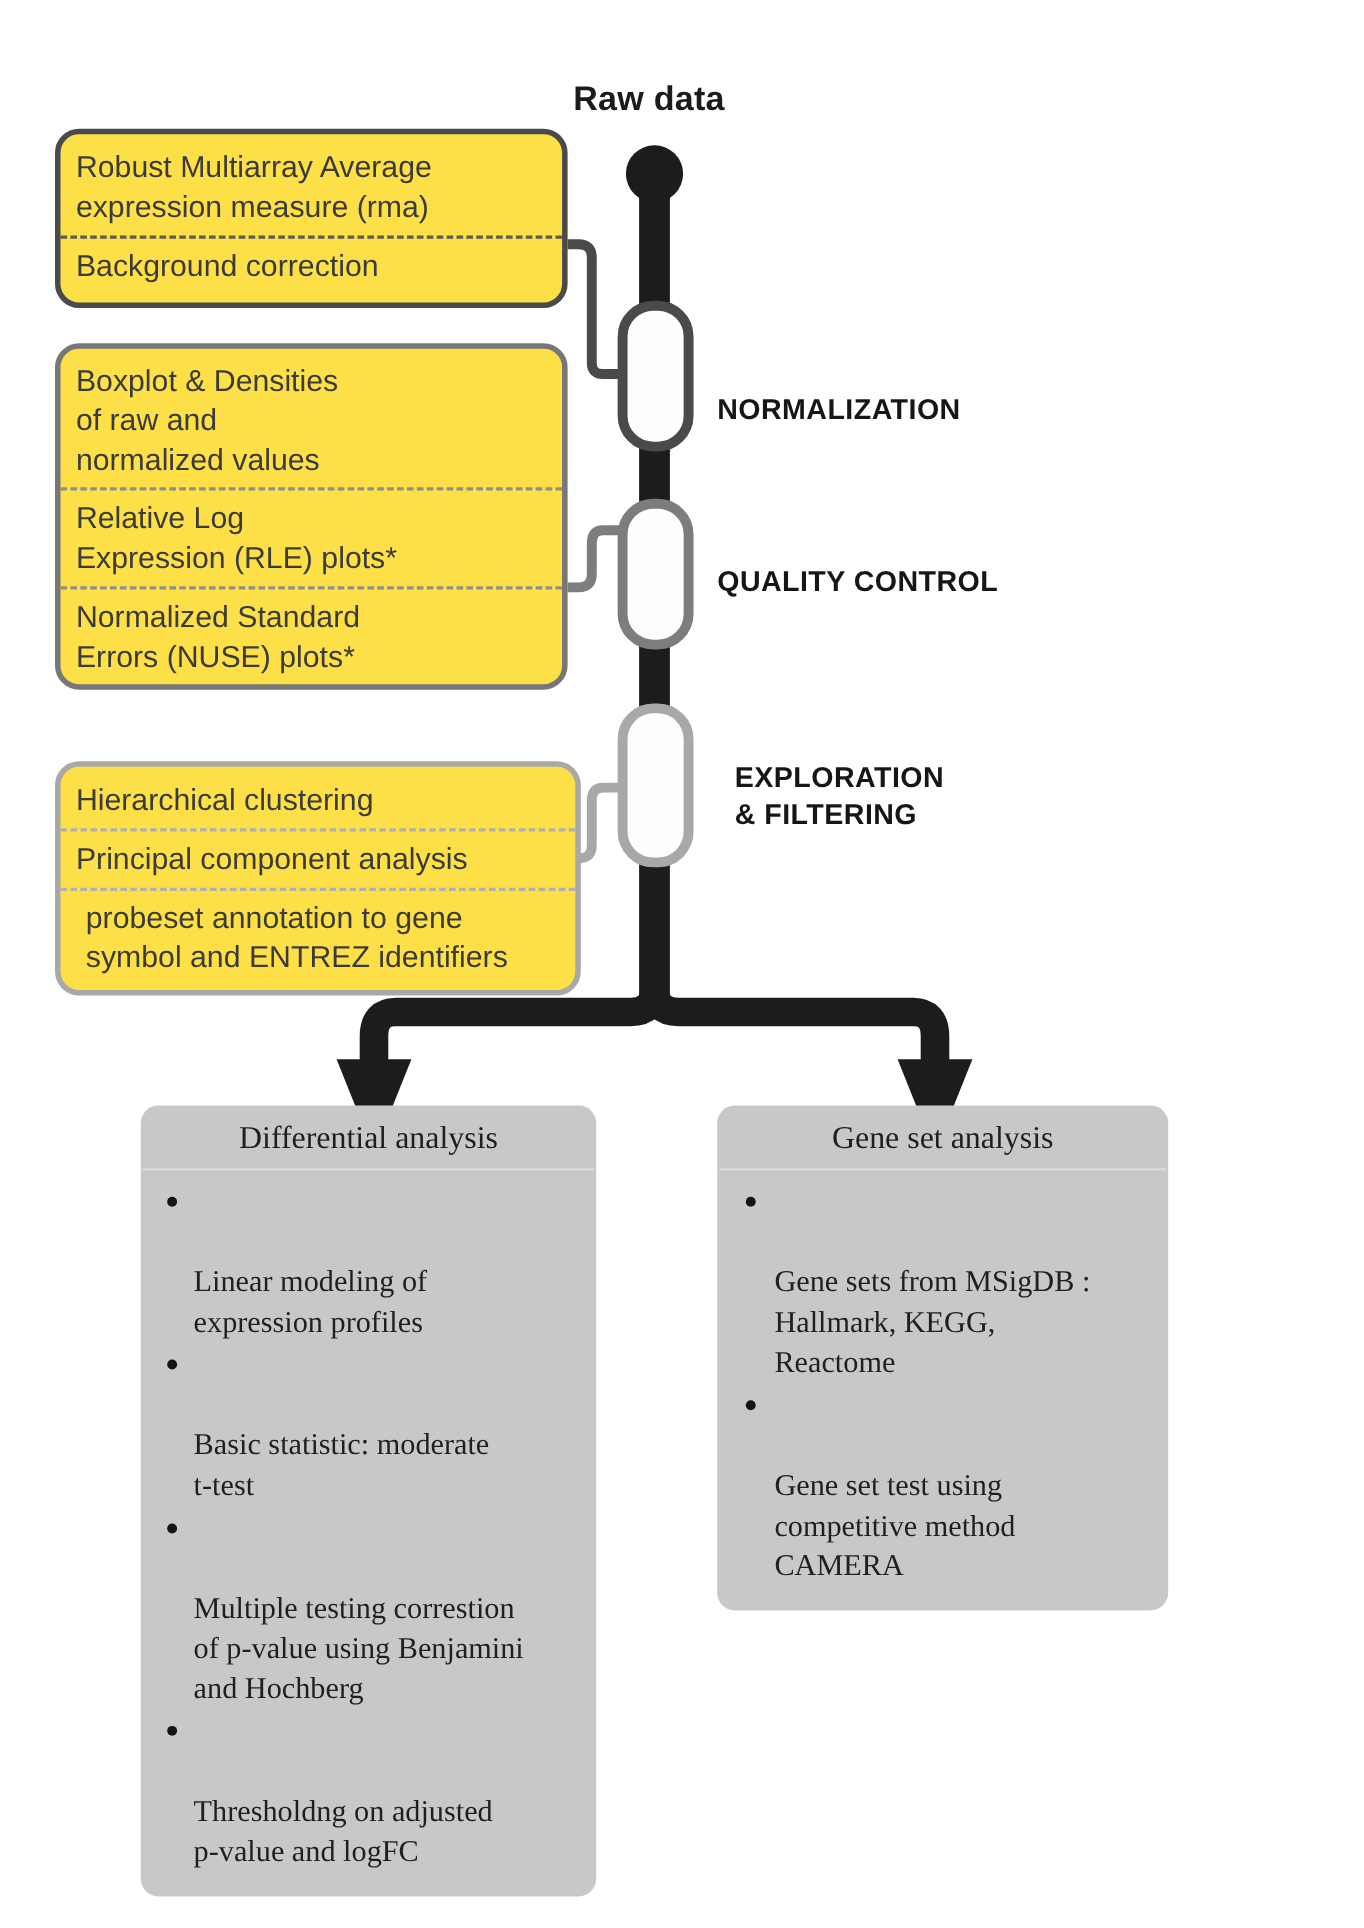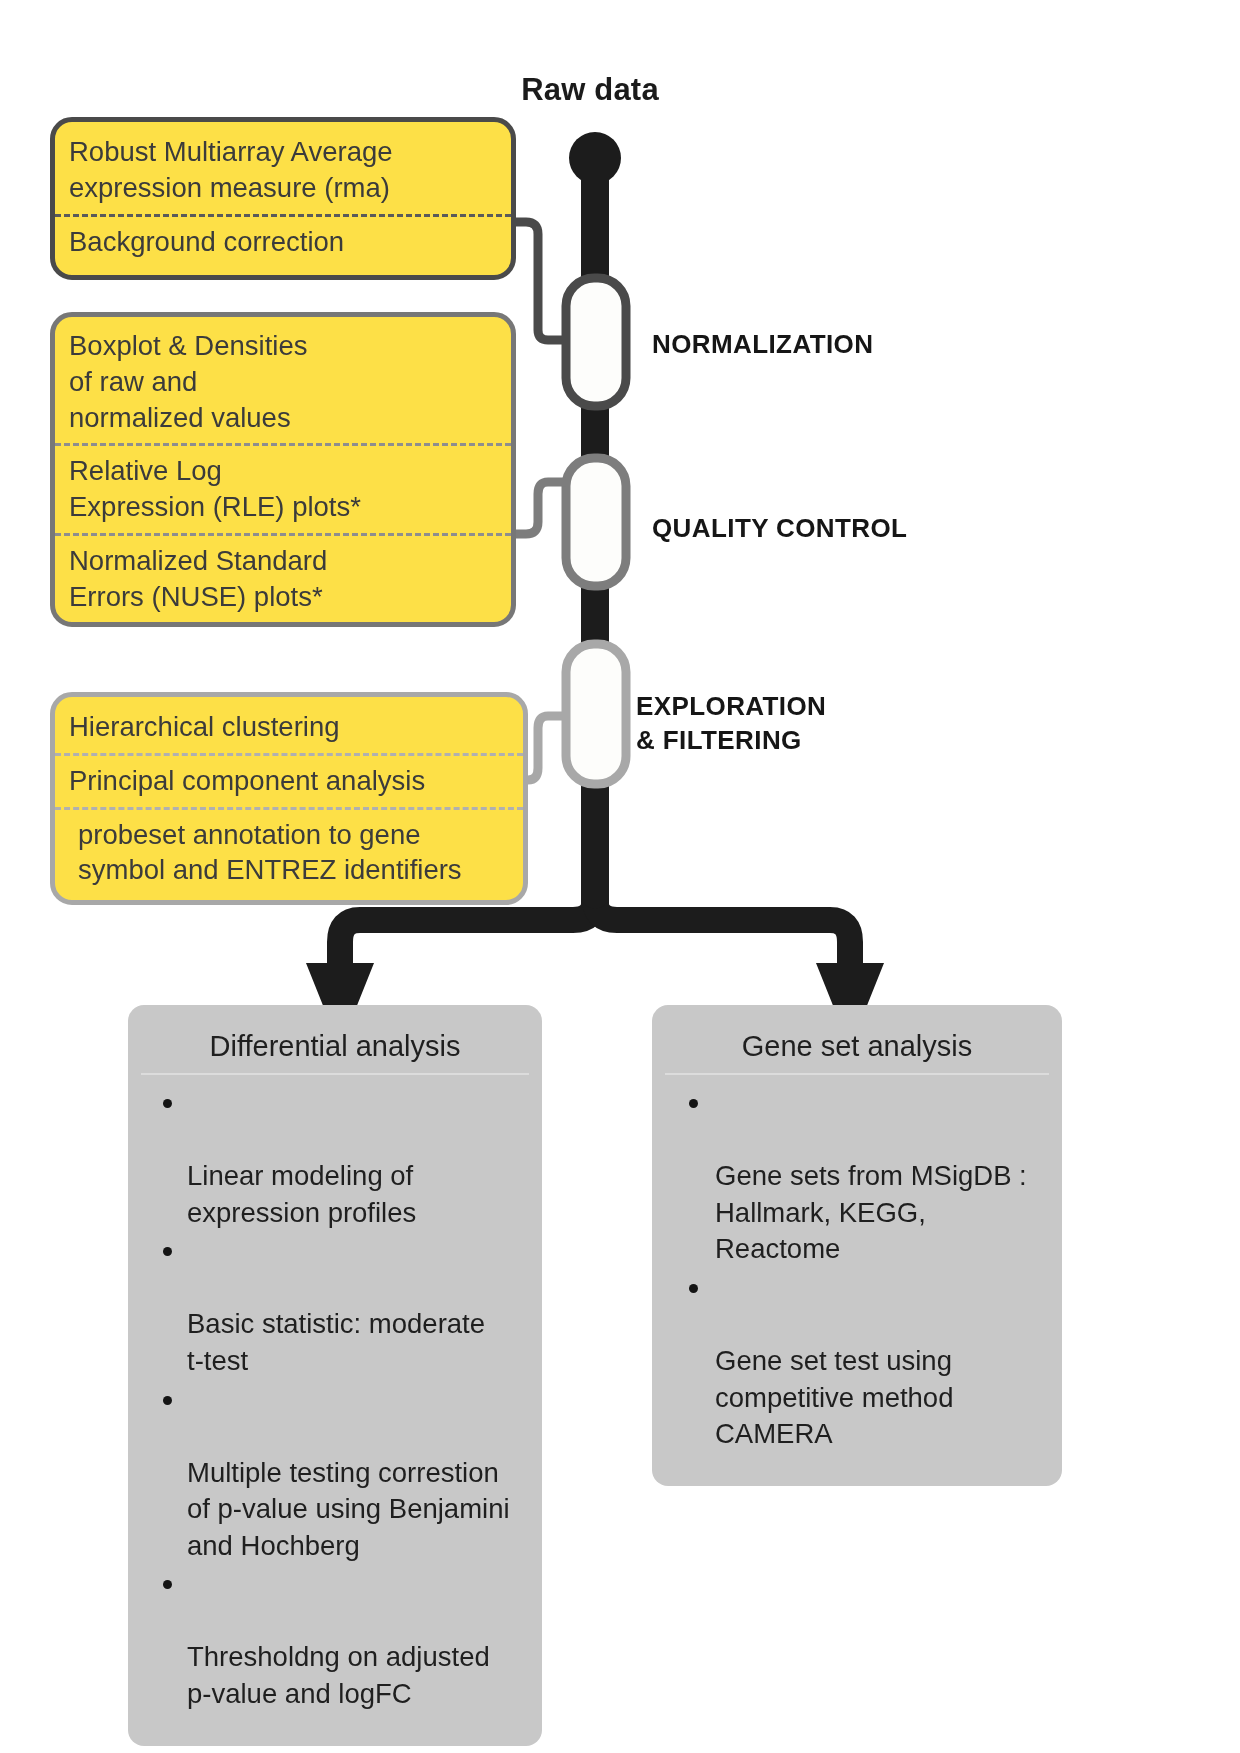--- a/index.html
+++ b/index.html
@@ -105,31 +105,32 @@
   
   .stage-label {
     position: absolute;
     font-size: 26px;
     font-weight: bold;
     color: #161616;
     letter-spacing: 0.4px;
     line-height: 1.30;
     white-space: pre-line;
   }
-  #label-normalization { left: 652px; top: 328px; }
+  #label-normalization { left: 652px; top: 356px; }
   #label-quality       { left: 652px; top: 512px; }
-  #label-exploration   { left: 636px; top: 690px; }
+  #label-exploration   { left: 668px; top: 690px; }
 
   
   .panel {
     position: absolute;
     box-sizing: border-box;
     background: #c8c8c8;
     border-radius: 16px;
-    padding: 13px;
+    padding: 2px;
+    font-family: Liberation Serif, serif;
   }
   .panel-title {
     font-size: 29px;
     color: #1f1f1f;
     text-align: center;
     padding: 12px 10px 10px 10px;
     border-bottom: 2px solid #dcdcdc;
   }
   .panel-list {
     list-style: none;

